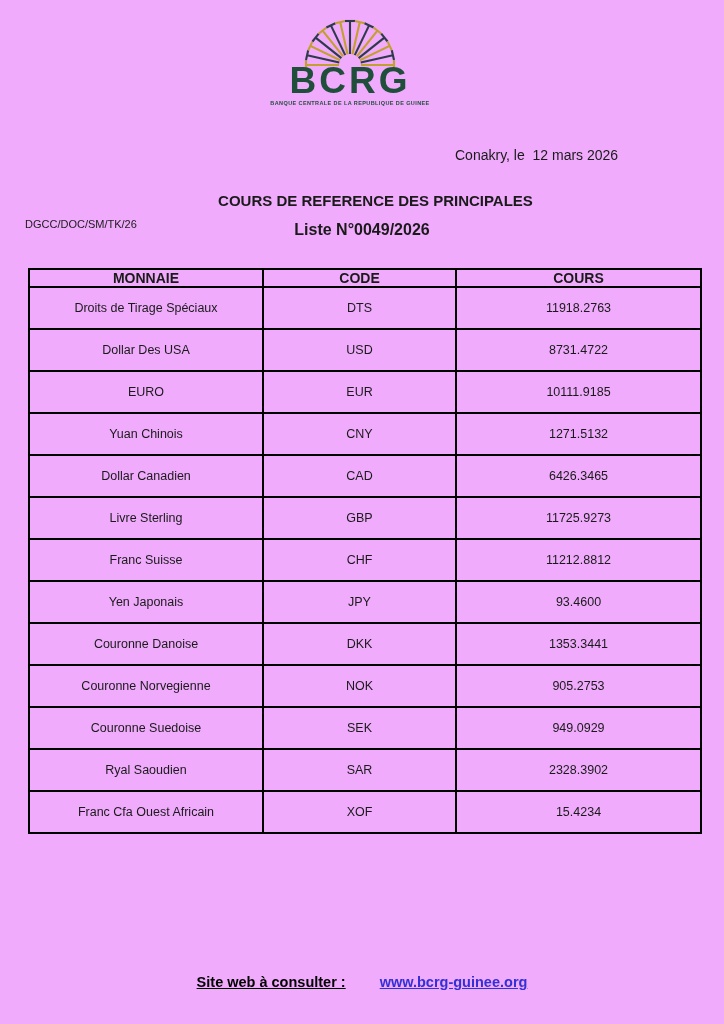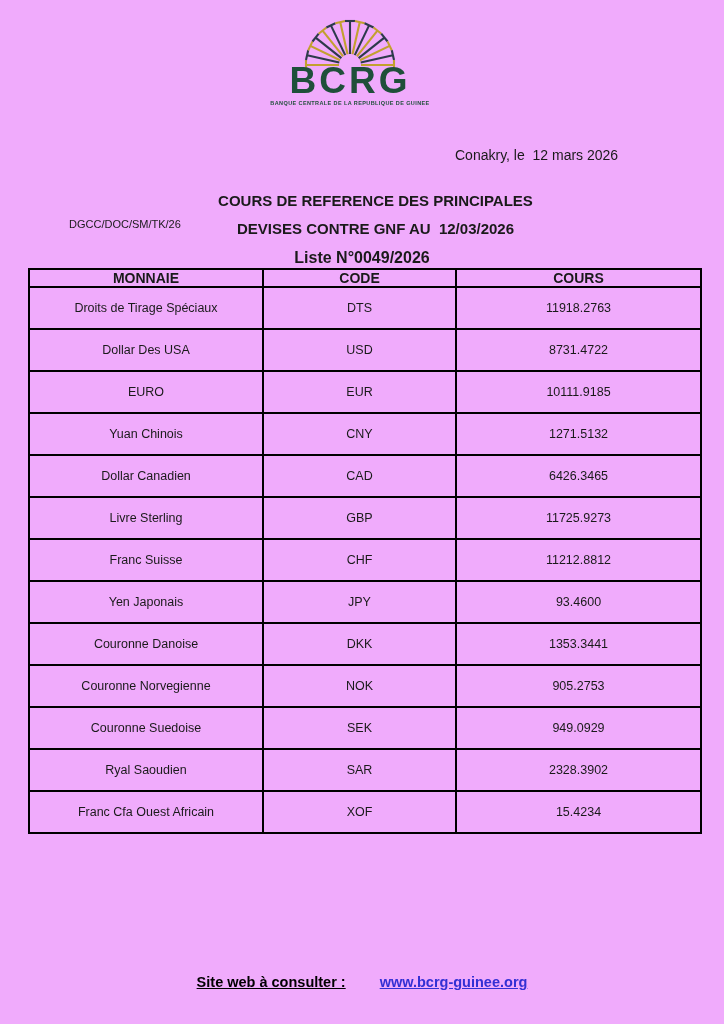--- a/index.html
+++ b/index.html
@@ -45,21 +45,20 @@
     font-size: 14px;
     white-space: pre;
   }
 
   
   .ref-code {
     position: absolute;
     top: 218px;
     left: 25px;
     font-size: 11px;
-    margin-left: 44px;
   }
 
   
   .titles {
     position: absolute;
     top: 193px;
     left: 0;
     width: 100%;
     text-align: center;
   }
@@ -170,21 +169,20 @@
       <div class="logo-fullname" style="color: rgb(31, 79, 58);">BANQUE CENTRALE DE LA REPUBLIQUE DE GUINEE</div>
     </div>
   </div>
 
   <div class="date-line">Conakry, le  12 mars 2026</div>
 
   <div class="ref-code">DGCC/DOC/SM/TK/26</div>
 
   <div class="titles">
     <div class="title-line">COURS DE REFERENCE DES PRINCIPALES</div>
-    <div class="title-line">DEVISES CONTRE GNF AU  12/03/2026</div>
     <div class="list-number">Liste N°0049/2026</div>
   </div>
 
   <table class="rates-table">
     <colgroup>
       <col class="c-monnaie">
         <col class="c-code">
         <col class="c-cours">
     </colgroup>
     <thead>

